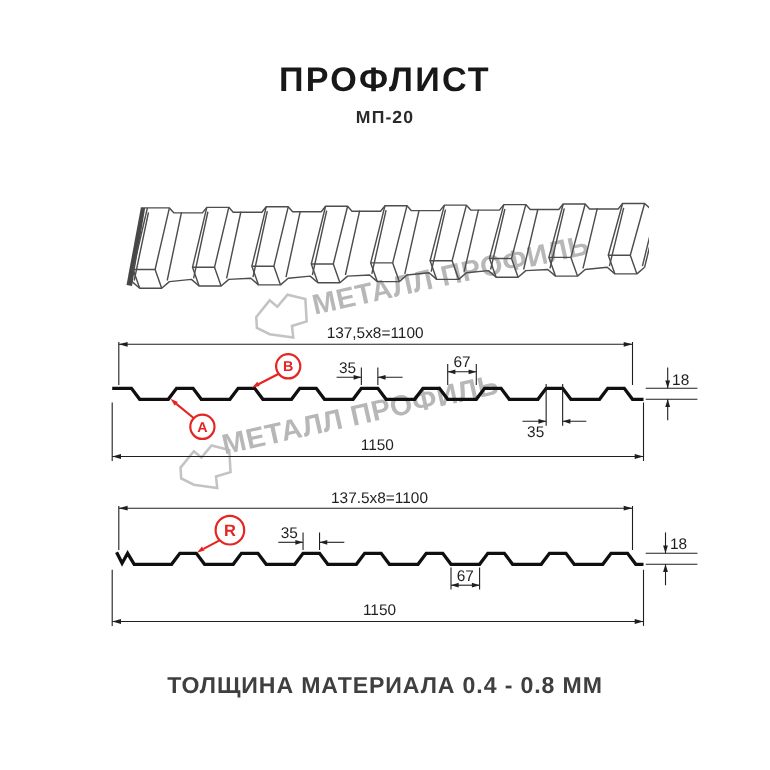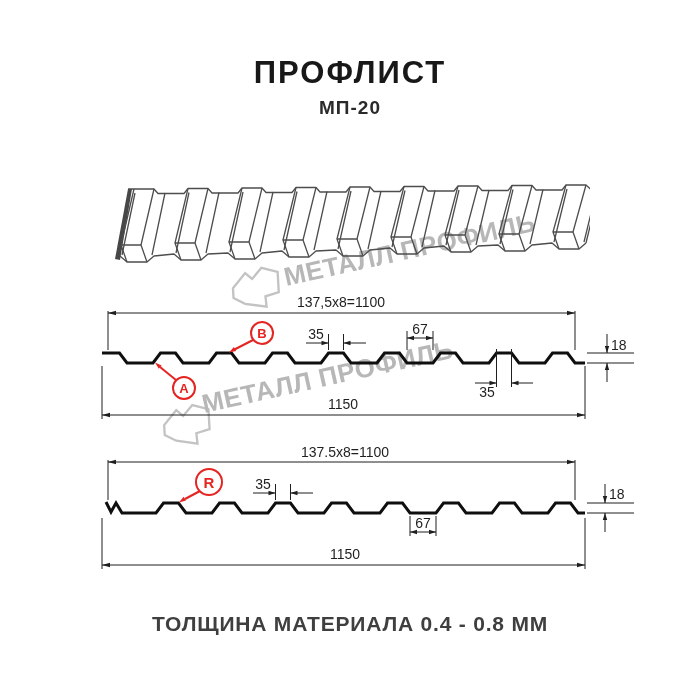--- a/index.html
+++ b/index.html
@@ -7,21 +7,21 @@
     width:700px;height:700px;position:relative;overflow:hidden;
     background:#ffffff;font-family:"Liberation Sans", sans-serif;
   }
   .abs{position:absolute;}
   .page-title{
     left:0;top:56px;width:700px;text-align:center;
     font-size:31px;font-weight:bold;letter-spacing:2px;color:#181818;line-height:34px;
   }
   .page-subtitle{
     left:0;top:98px;width:700px;text-align:center;
-    font-size:19px;font-weight:600;letter-spacing:1px;color:#2a2a2a;line-height:20px;
+    font-size:16px;font-weight:600;letter-spacing:1px;color:#2a2a2a;line-height:20px;
   }
   .footer-note{
     left:0;top:614px;width:700px;text-align:center;
     font-size:21px;font-weight:600;letter-spacing:0.8px;color:#3f3f3f;line-height:20px;
   }
   .wm-text{
     font-size:26px;font-weight:bold;color:#b7b7b7;letter-spacing:0.5px;
     white-space:nowrap;line-height:26px;transform-origin:left bottom;
     transform:rotate(-12.5deg);
   }

